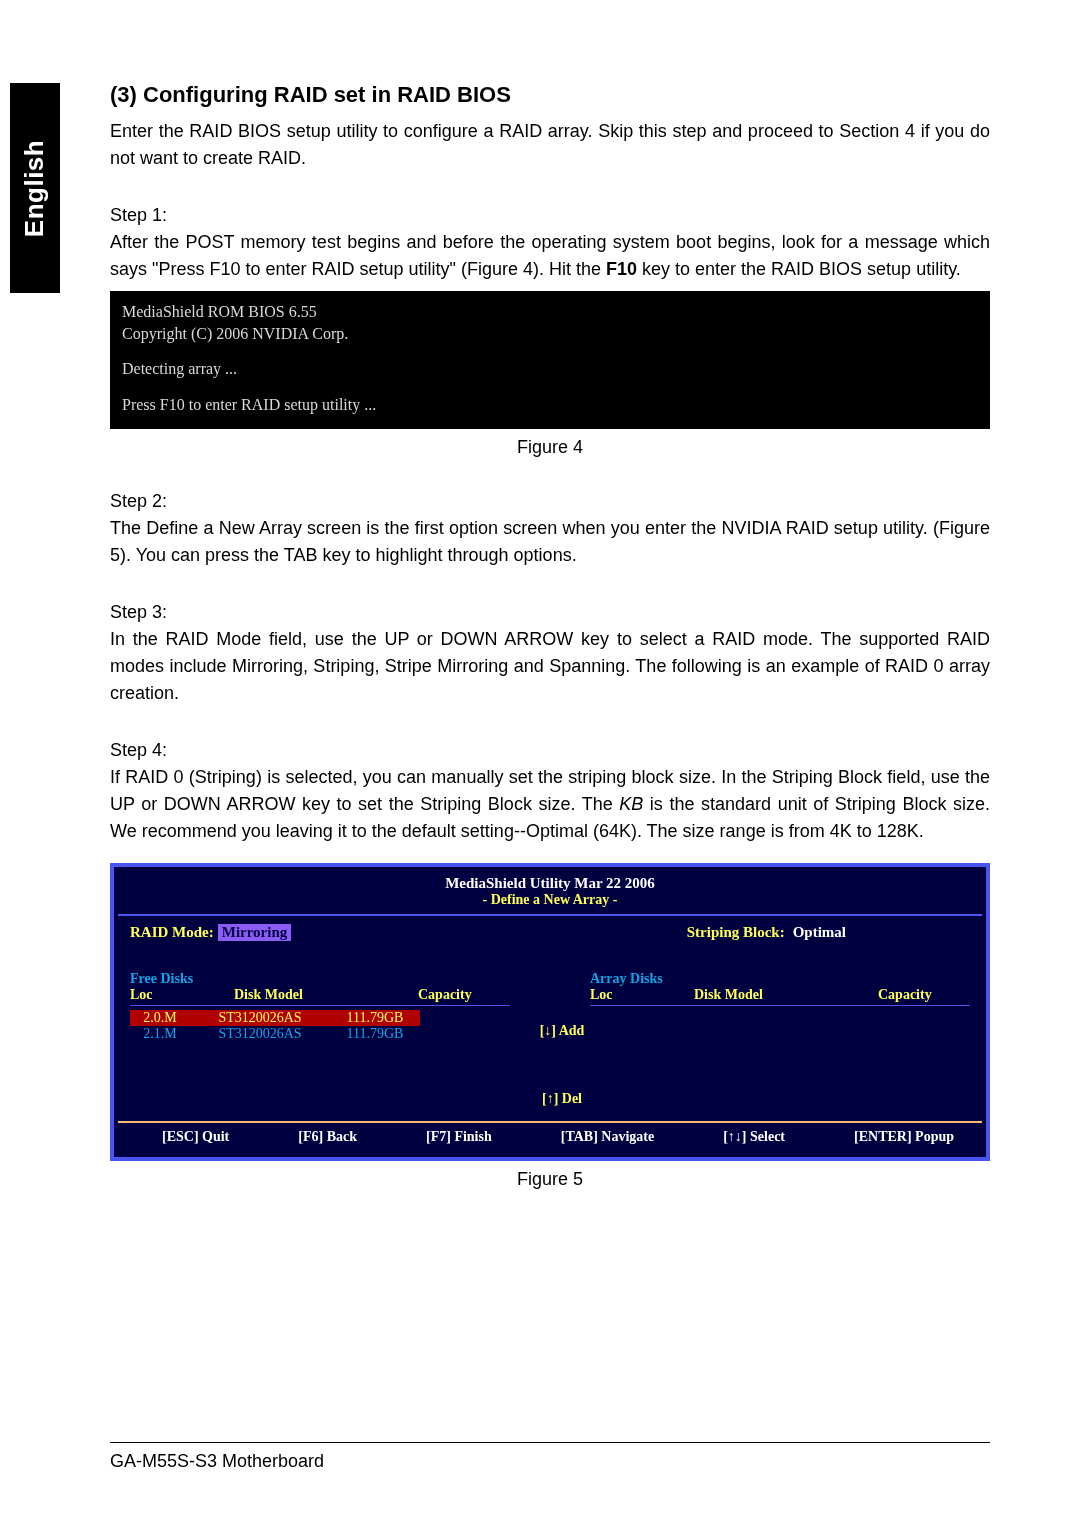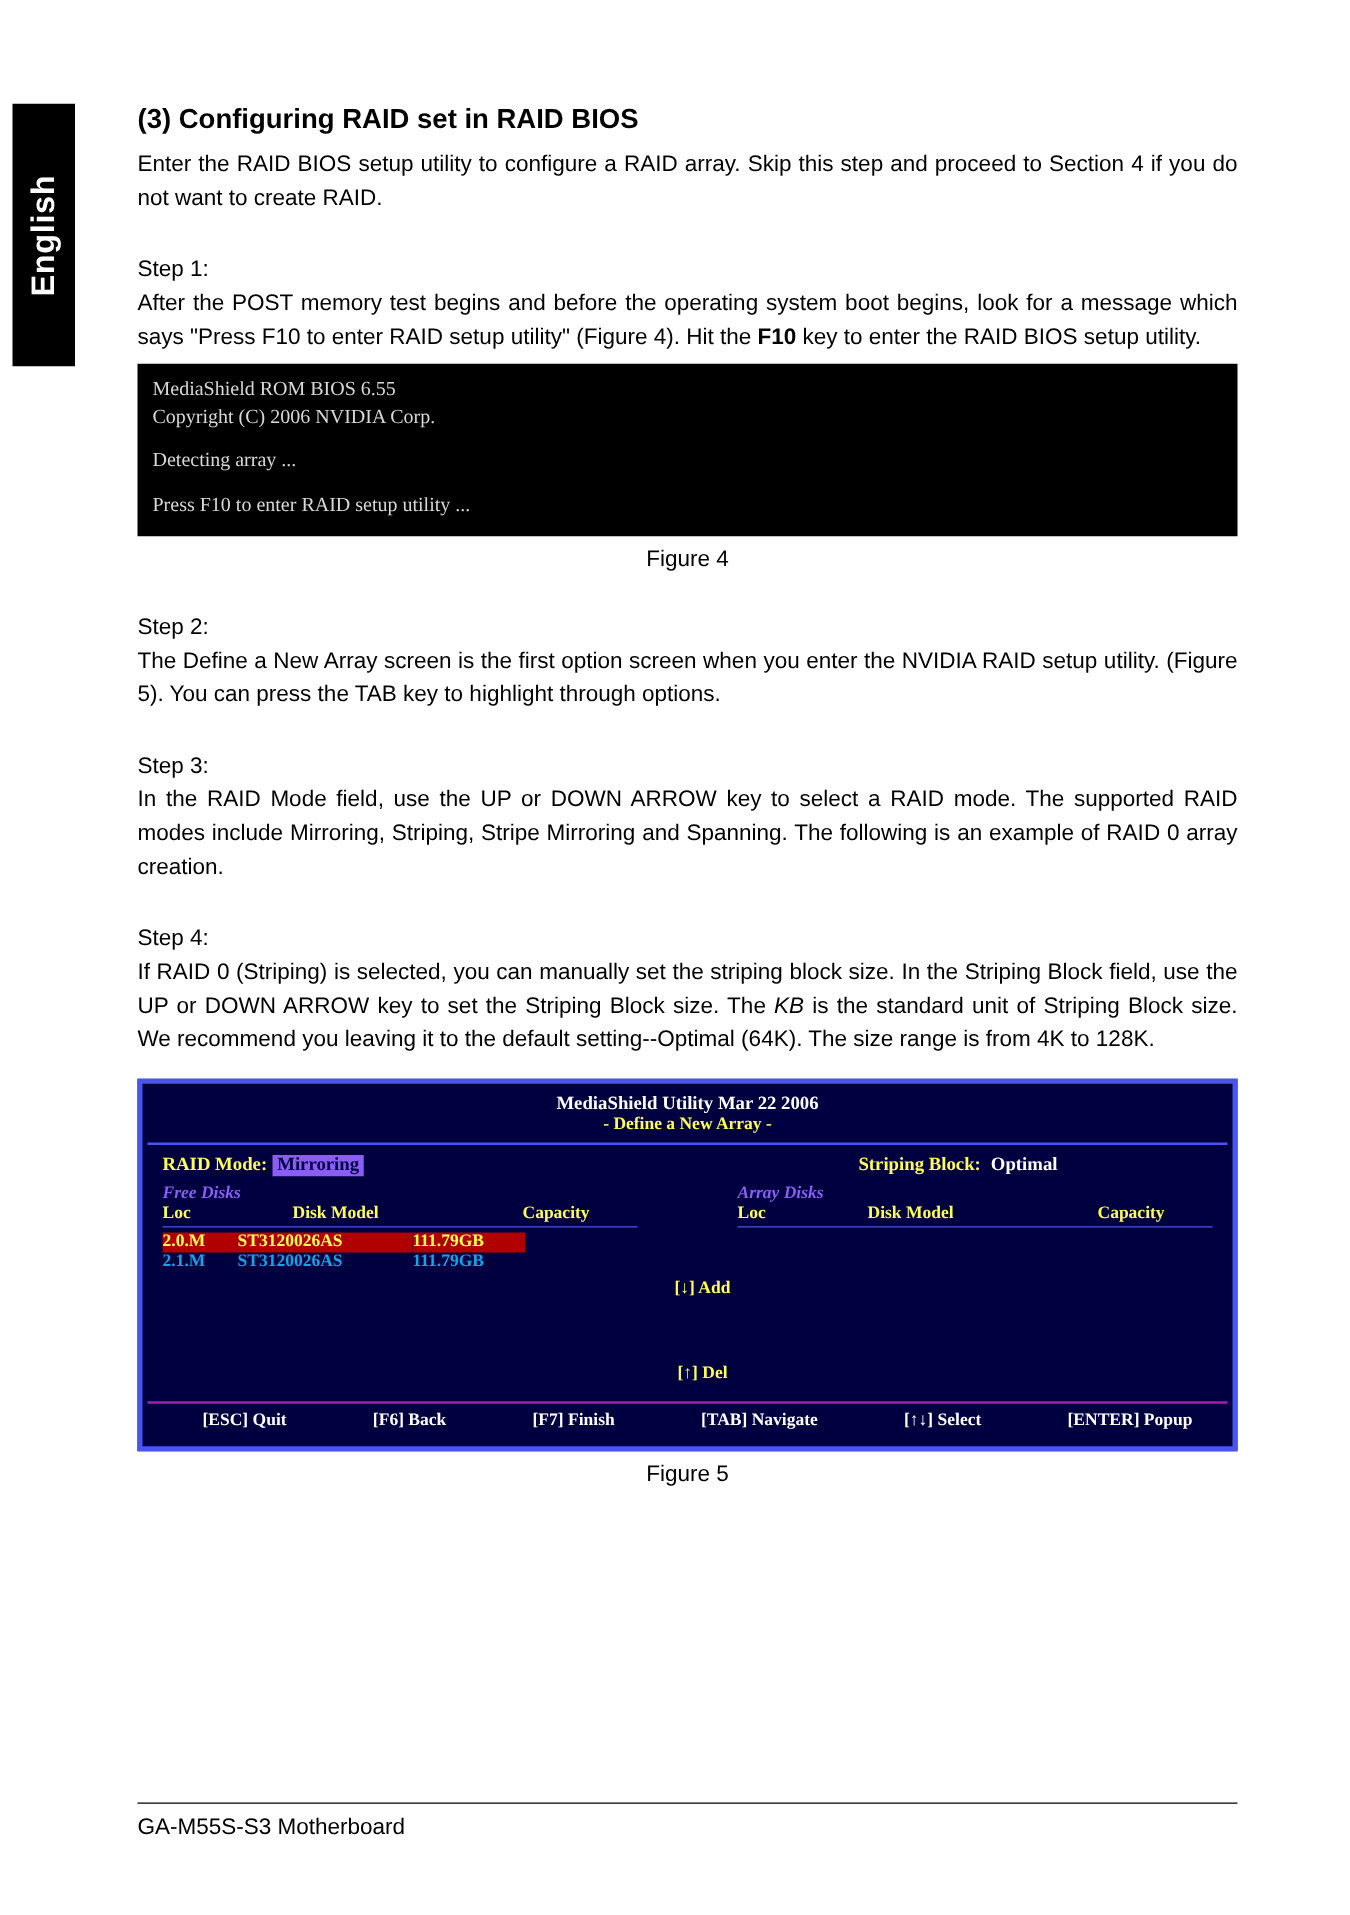--- a/index.html
+++ b/index.html
@@ -72,41 +72,41 @@
   .mode-row .val-plain { color: #fff; padding: 0 4px; margin-left: 4px; font-weight: bold; }
   .mode-row .spacer { flex: 1; }
 
   .disks-area {
     display: flex; padding: 6px 12px 6px 12px; gap: 0;
     position: relative; min-height: 180px;
   }
   .panel-left { flex: 1.05; }
   .panel-mid  { width: 80px; display: flex; flex-direction: column; align-items: center; justify-content: flex-start; }
   .panel-right{ flex: 1.05; }
-  .panel-title { color: #8b5cf6; font-weight: bold; font-size: 14px; font-style: italic; }
+  .panel-title { color: #0ea5e9; font-weight: bold; margin-top: 24px; font-size: 14px; }
   .col-head { display: flex; color: #ffff55; font-weight: bold; font-size: 14px; gap: 44px; }
   .c-loc { width: 60px; }
   .c-model { width: 140px; }
   .c-cap { width: 90px; }
   .hr-thin { border: 0; border-top: 1px solid #4a54f0; margin: 2px 0 4px 0; }
-  .row { display: flex; font-weight: bold; font-size: 14px; }
+  .row { display: flex; font-weight: normal; font-size: 14px; text-align: center; }
   .row .c-loc, .row .c-model, .row .c-cap { color: #0ea5e9; }
   .row.sel .c-loc, .row.sel .c-model, .row.sel .c-cap {
     background: #b00000; color: #ffff55;
   }
   .mid-btn {
     color: #ffff55; font-weight: bold; font-size: 14px;
     display: block;
     padding-left: 24px;
   }
   .mid-gap-top { height: 76px; }
   .mid-gap { height: 52px; }
 
   .fig5-footer {
-    border-top: 2px solid #a21caf;
+    border-top: 2px solid #fdba74;
     display: flex; justify-content: space-between;
     padding: 6px 28px 8px 44px; color: #fff; font-weight: bold; font-size: 14px;
   }
   .fig5-footer span { white-space: pre; }
 
   
   .page-footer {
     position: absolute; left: 110px; right: 90px; bottom: 60px;
     border-top: 1.5px solid #000;
     display: flex; justify-content: space-between;

